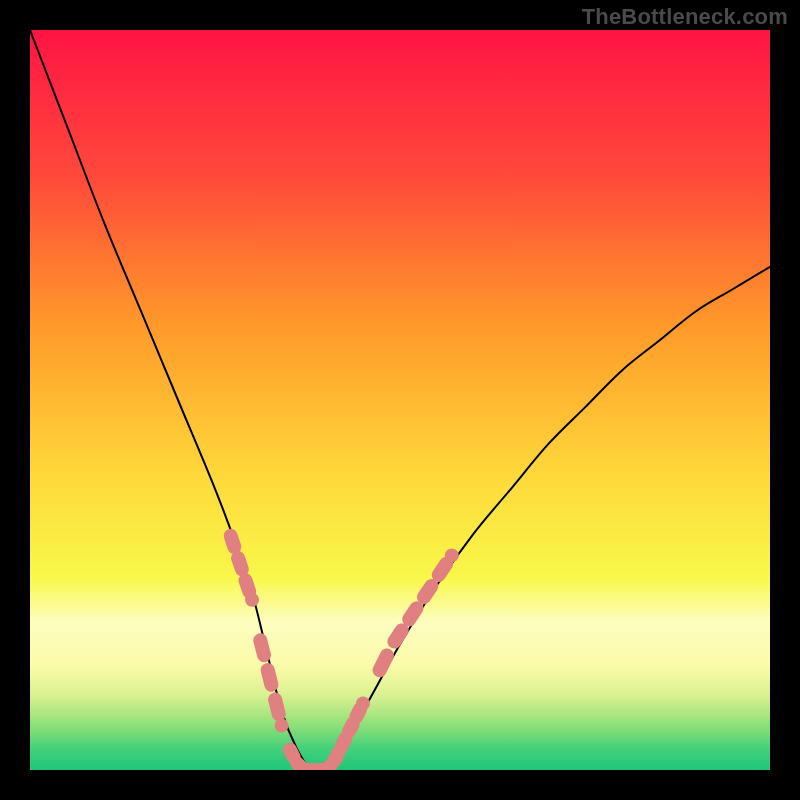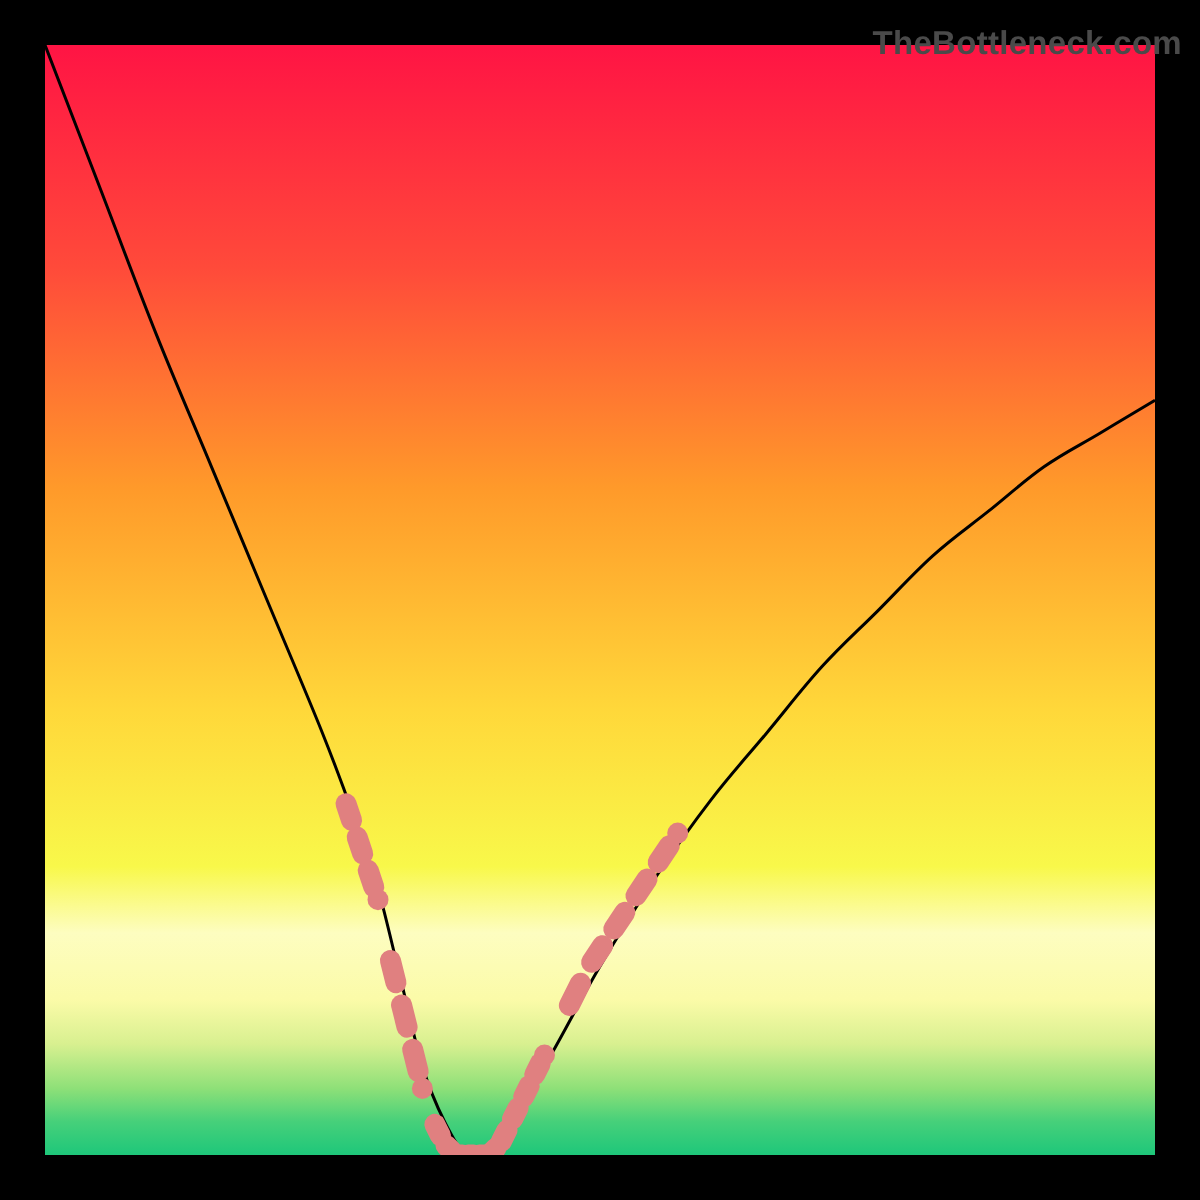--- a/index.html
+++ b/index.html
@@ -12,21 +12,21 @@
   }
   .frame {
     width: 800px;
     height: 800px;
     background: #000;
     position: relative;
     box-sizing: border-box;
   }
   .watermark {
     position: absolute;
-    top: 16px;
+    top: 4px;
     right: 12px;
     color: #4a4a4a;
     font-size: 22px;
     font-weight: 600;
     letter-spacing: 0.2px;
     z-index: 10;
   }
   .plot-wrap {
     position: absolute;
     top: 30px;

